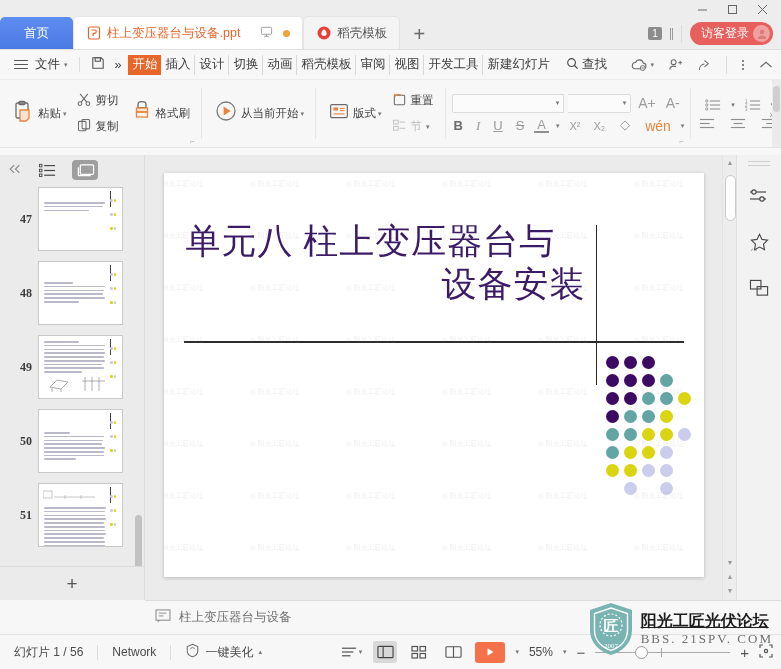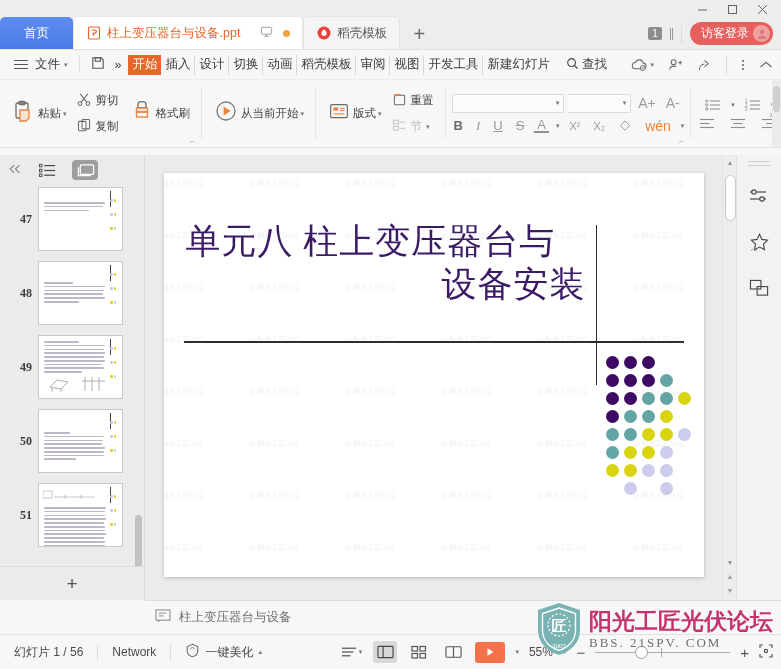--- a/index.html
+++ b/index.html
@@ -185,22 +185,22 @@
   .zoomslider .tick { position:absolute; left:66px; width:1px; height:9px; background:#a8a8a8; }
   .zoomslider .knob { position:absolute; left:40px; width:13px; height:13px; border-radius:50%;
                       background:#fdfdfd; border:1px solid #9c9c9c; }
   .zoomctl { color:#555; font-size:15px; }
 
   
   .bigwm { position:absolute; right:8px; bottom:12px; display:flex; align-items:center; gap:5px;
            pointer-events:none; }
   .shield { width:50px; height:56px; position:relative; }
   .wm-text { display:flex; flex-direction:column; line-height:1; }
-  .wm-cn { font-size:23px; font-weight:bold; color:#be185d; letter-spacing:0px;
-           font-family:"DejaVu Sans", sans-serif; opacity:.88;}
+  .wm-cn { font-size:16px; font-weight:bold; color:#000000; letter-spacing:0px;
+           font-family:"DejaVu Sans", sans-serif; opacity:.88;text-decoration:underline;}
   .wm-en { font-size:13px; color:#6f6f6f; letter-spacing:2px; font-family:"Liberation Serif", serif; margin-top:3px;}
 </style>
 </head>
 <body>
 
 <div class="app">
 
   <div class="titlebar">
     <div class="winbtns">
       <div class="winbtn">

